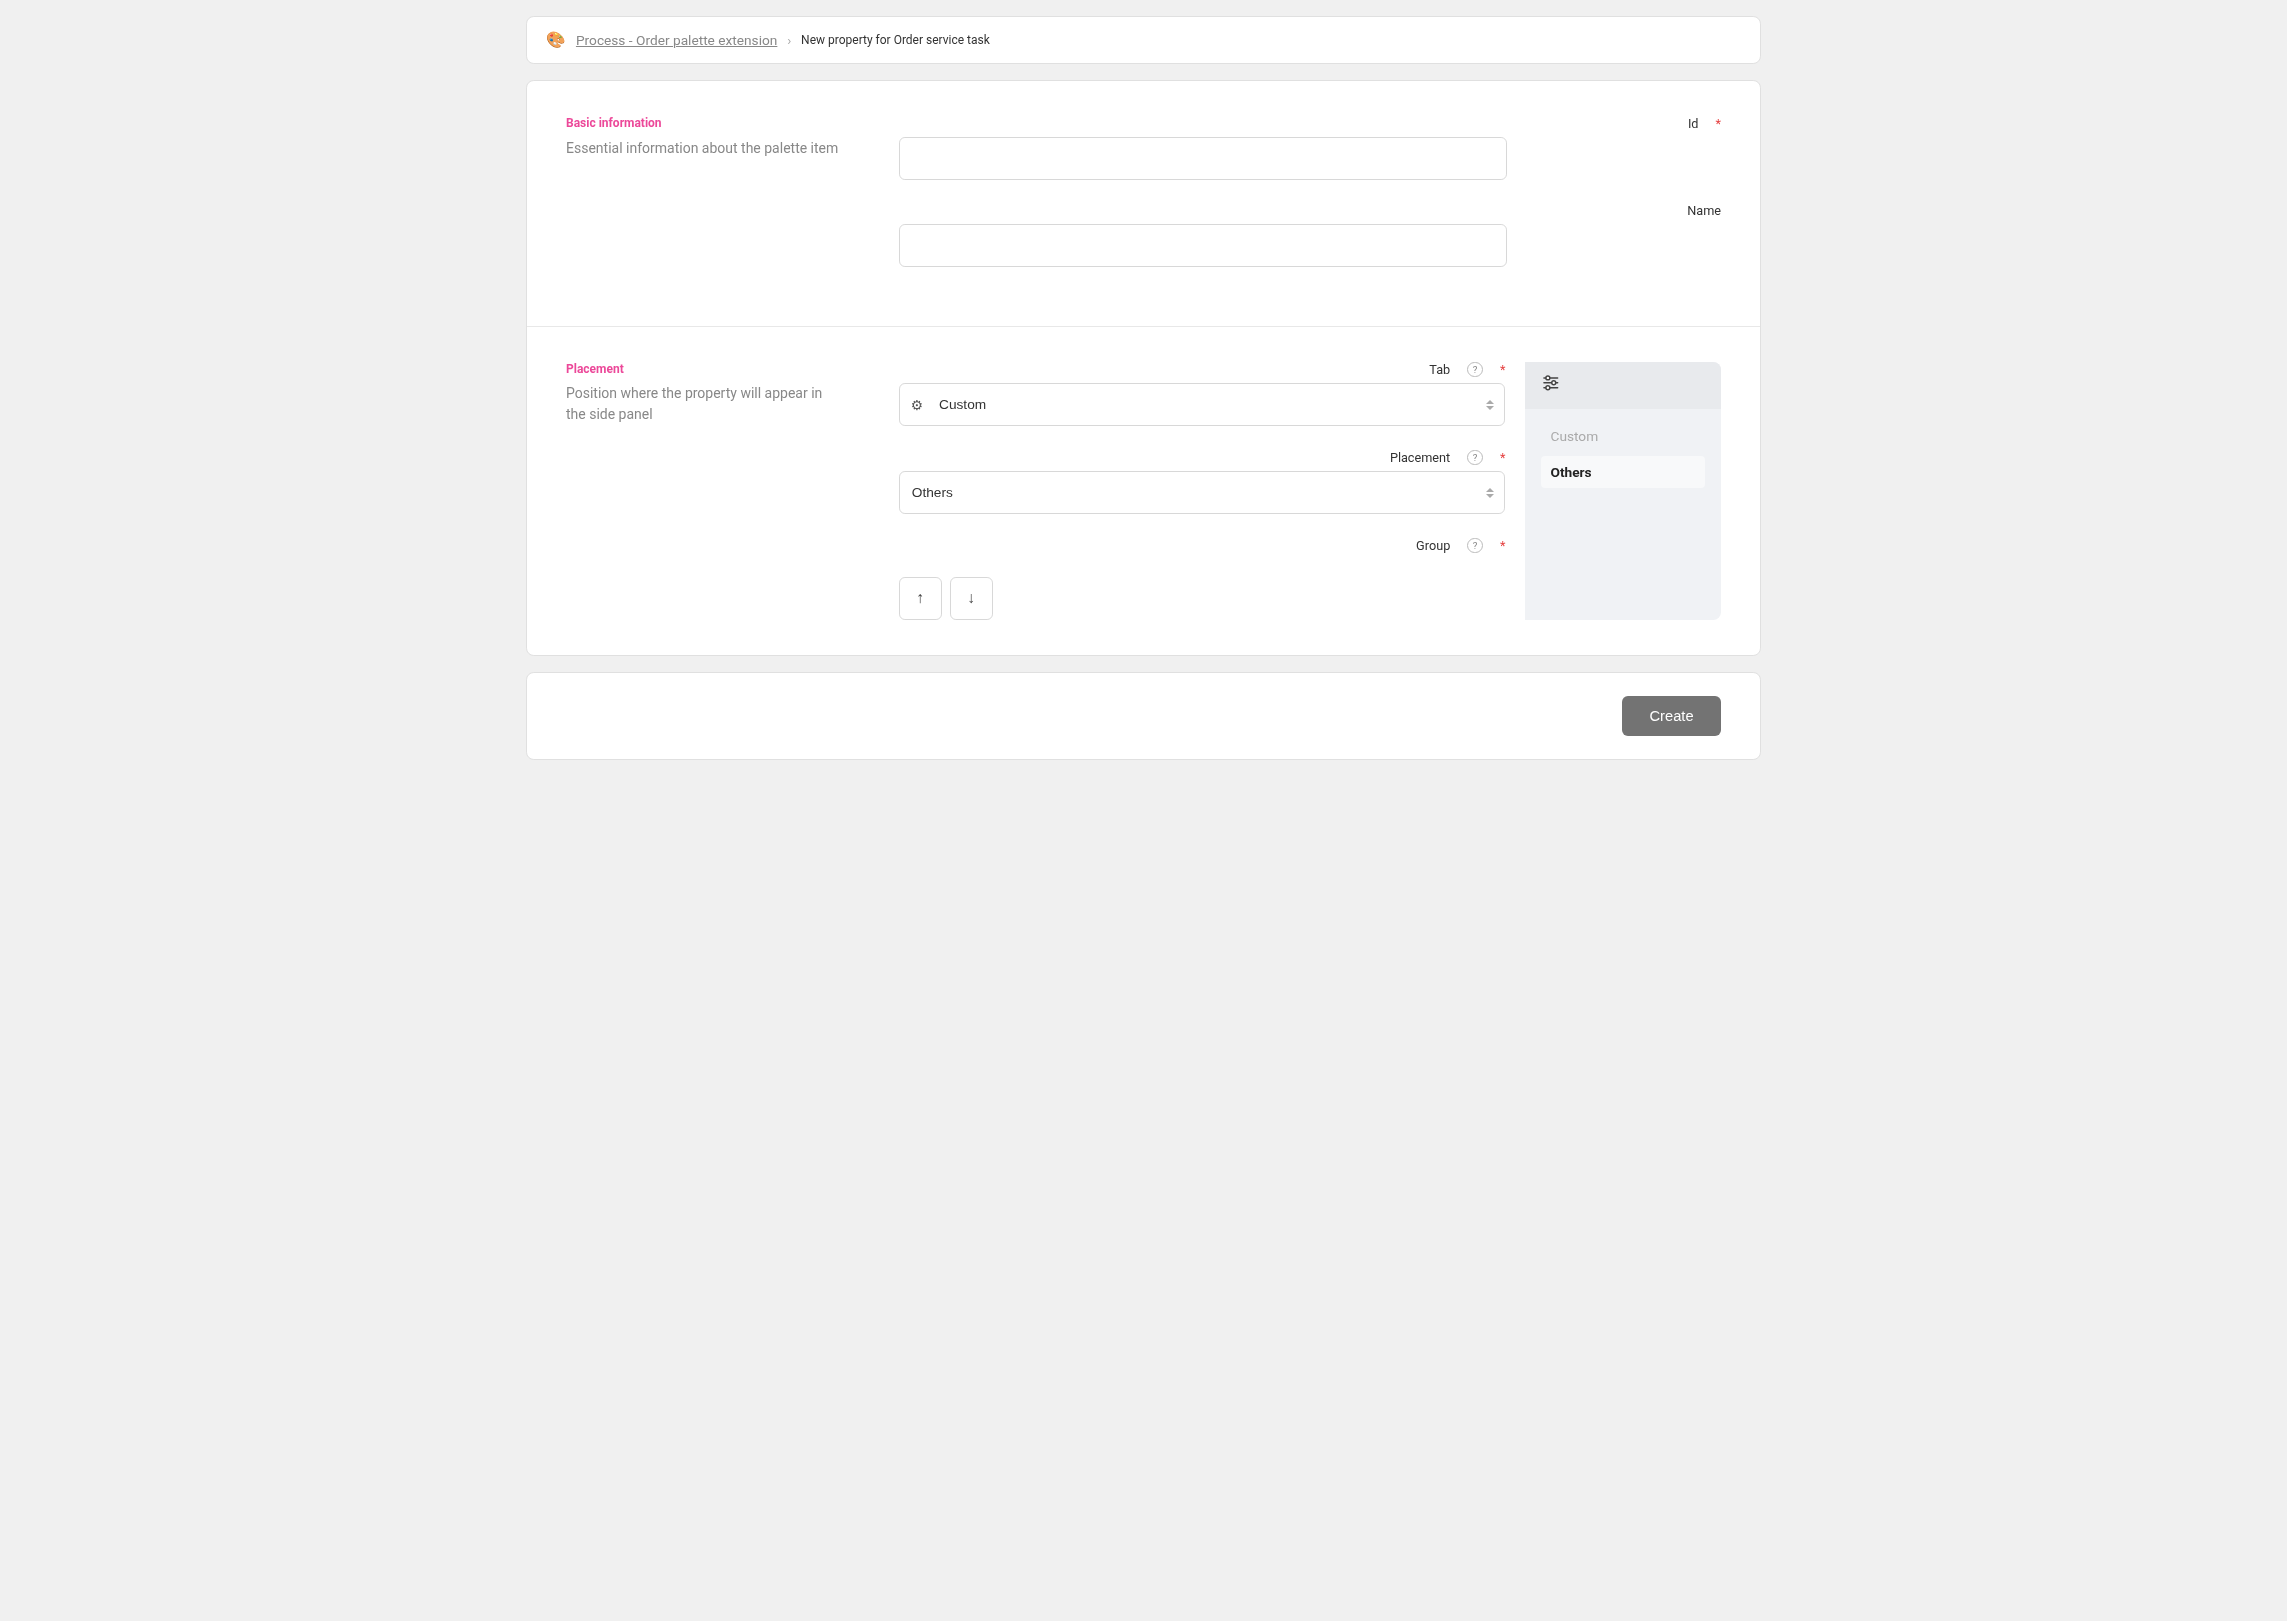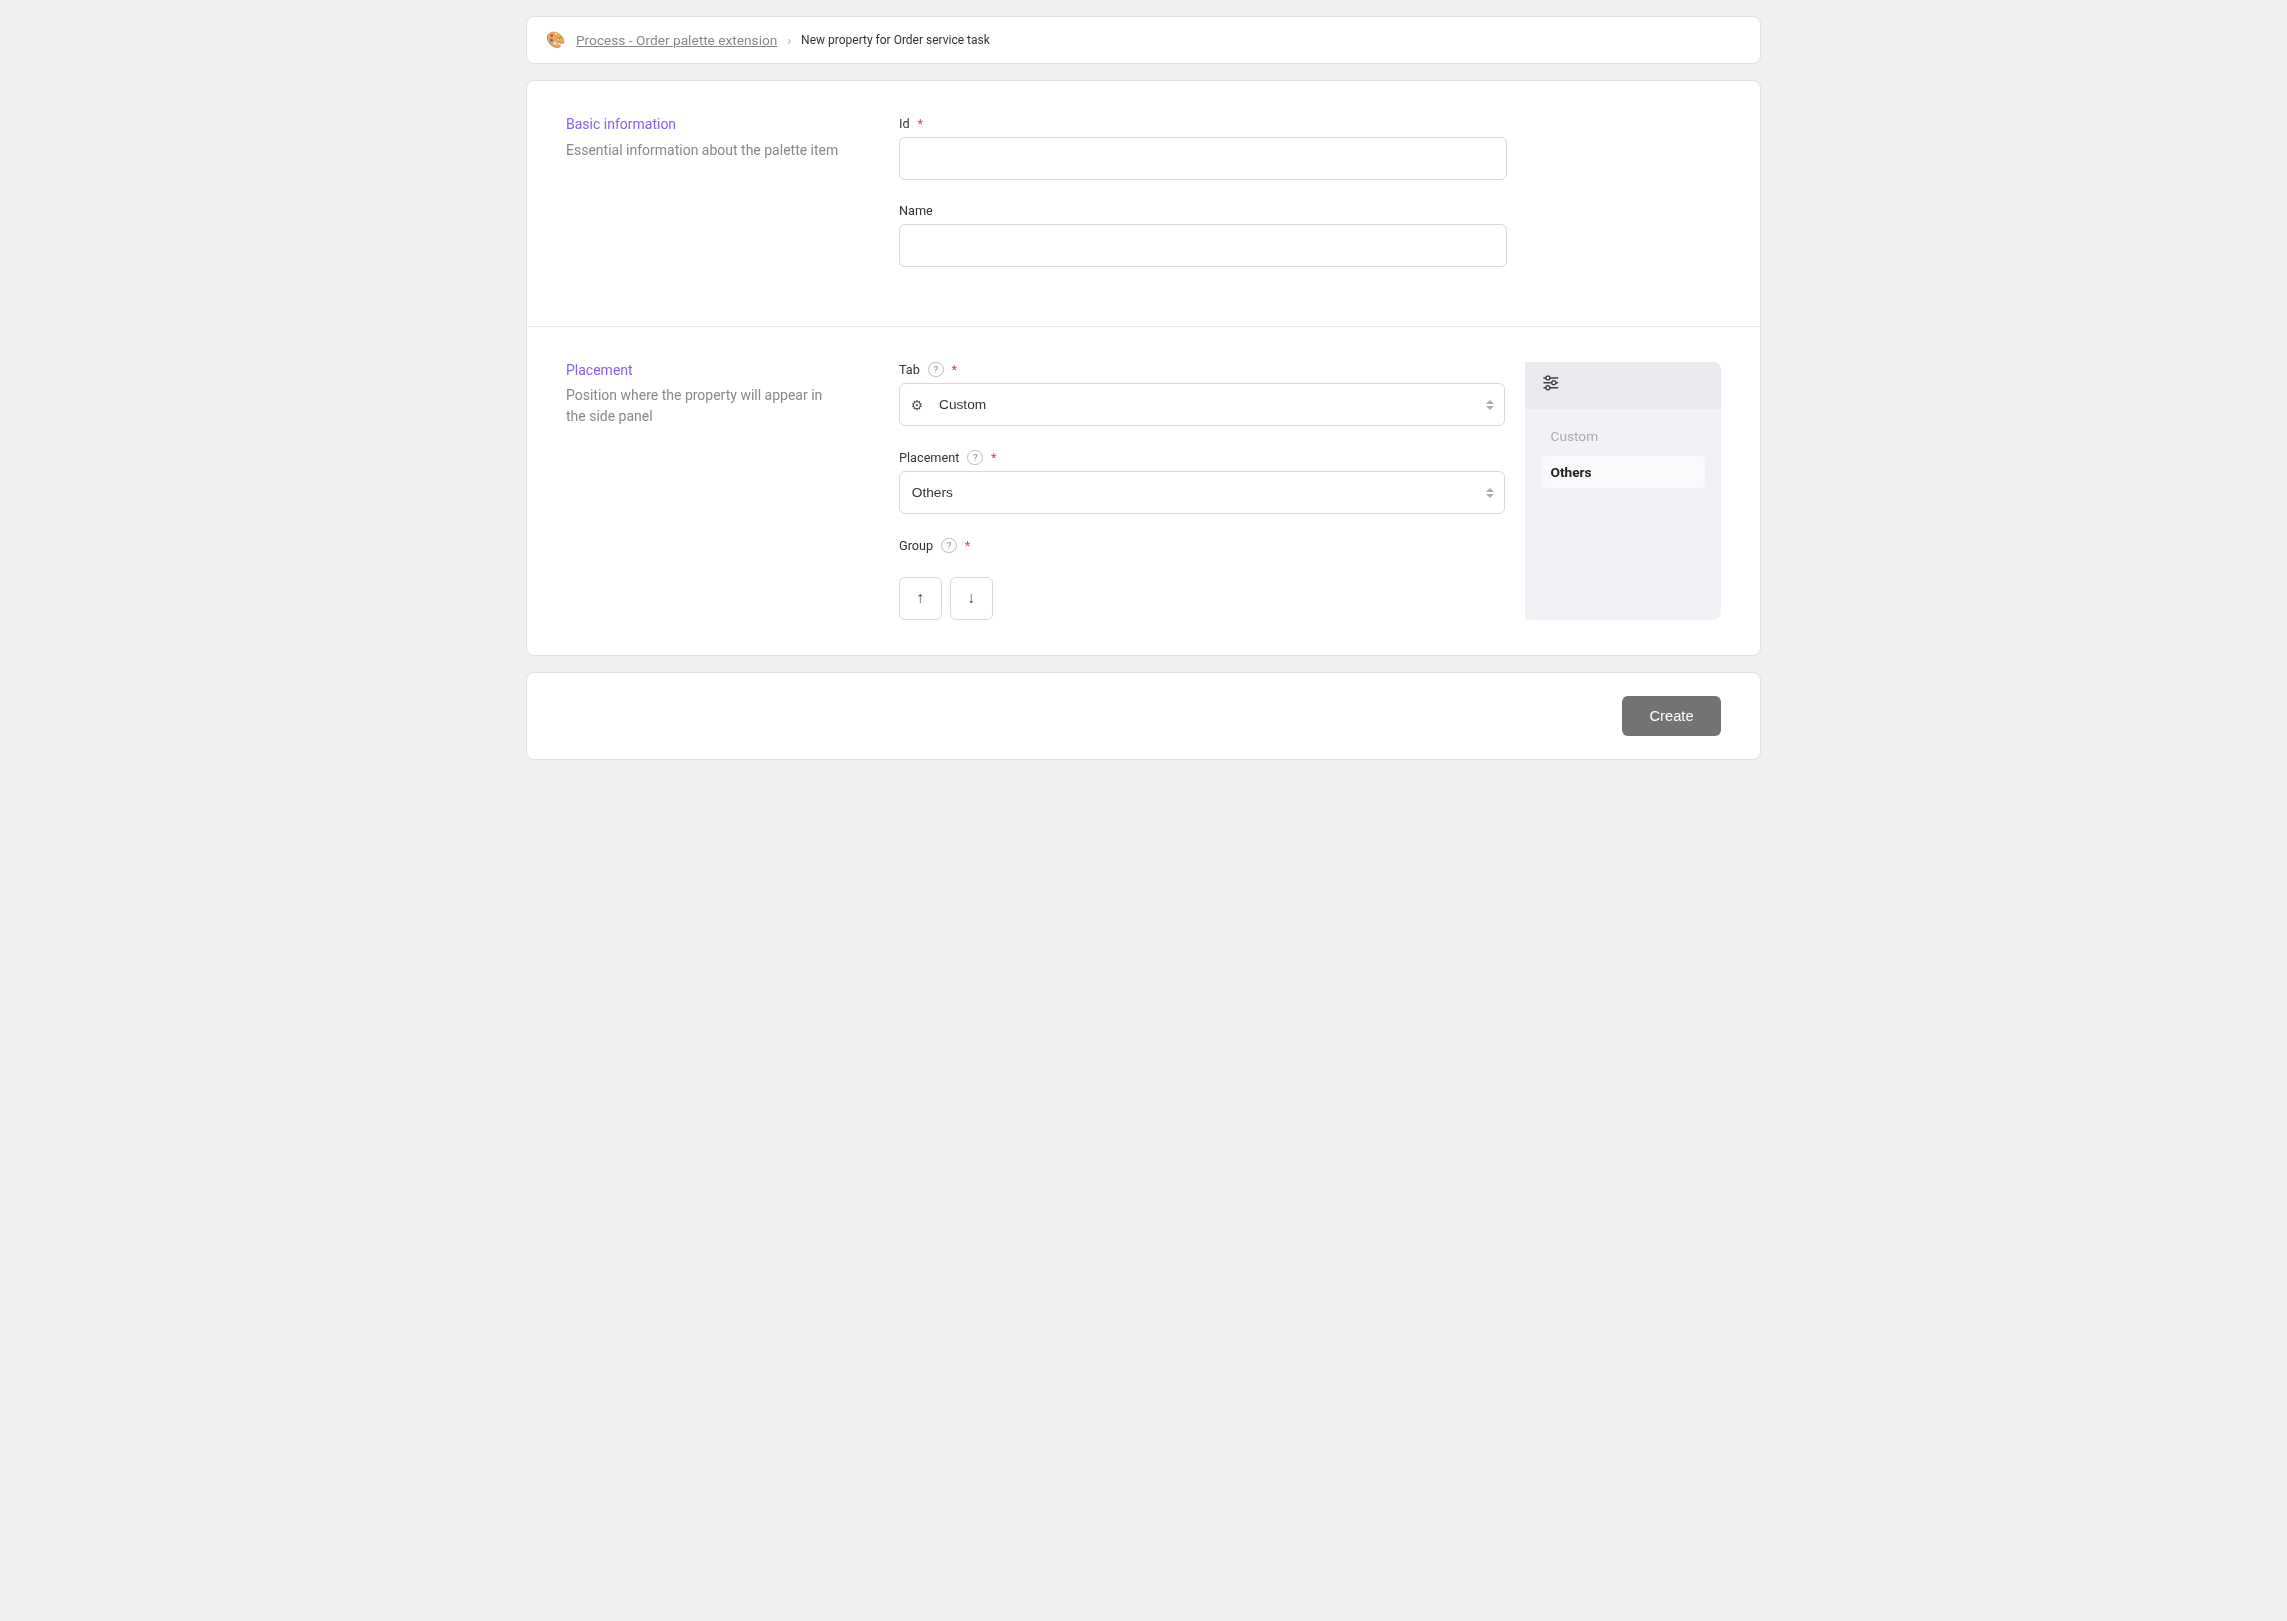--- a/index.html
+++ b/index.html
@@ -74,23 +74,23 @@
     .section + .section {
       border-top: 1px solid #e8e8e8;
     }
 
     .section-left {
       width: 274px;
       flex-shrink: 0;
     }
 
     .section-title {
-      font-size: 14px;
-      font-weight: 400;
-      color: #8b5cf6;
+      font-size: 12px;
+      font-weight: 700;
+      color: #ec4899;
       margin-bottom: 7.8px;
     }
 
     .section-desc {
       font-size: 14px;
       color: #888;
       line-height: 1.5;
     }
 
     .section-right {
@@ -101,21 +101,22 @@
     .field-group {
       margin-bottom: 23.5px;
     }
 
     .field-label {
       font-size: 12.7px;
       color: #333;
       margin-bottom: 5.9px;
       display: flex;
       align-items: center;
-      gap: 8px;
+      gap: 17px;
+      justify-content: flex-end;
     }
 
     .required-star {
       color: #e53e3e;
       font-size: 12.7px;
     }
 
     .help-icon {
       display: inline-flex;
       align-items: center;

